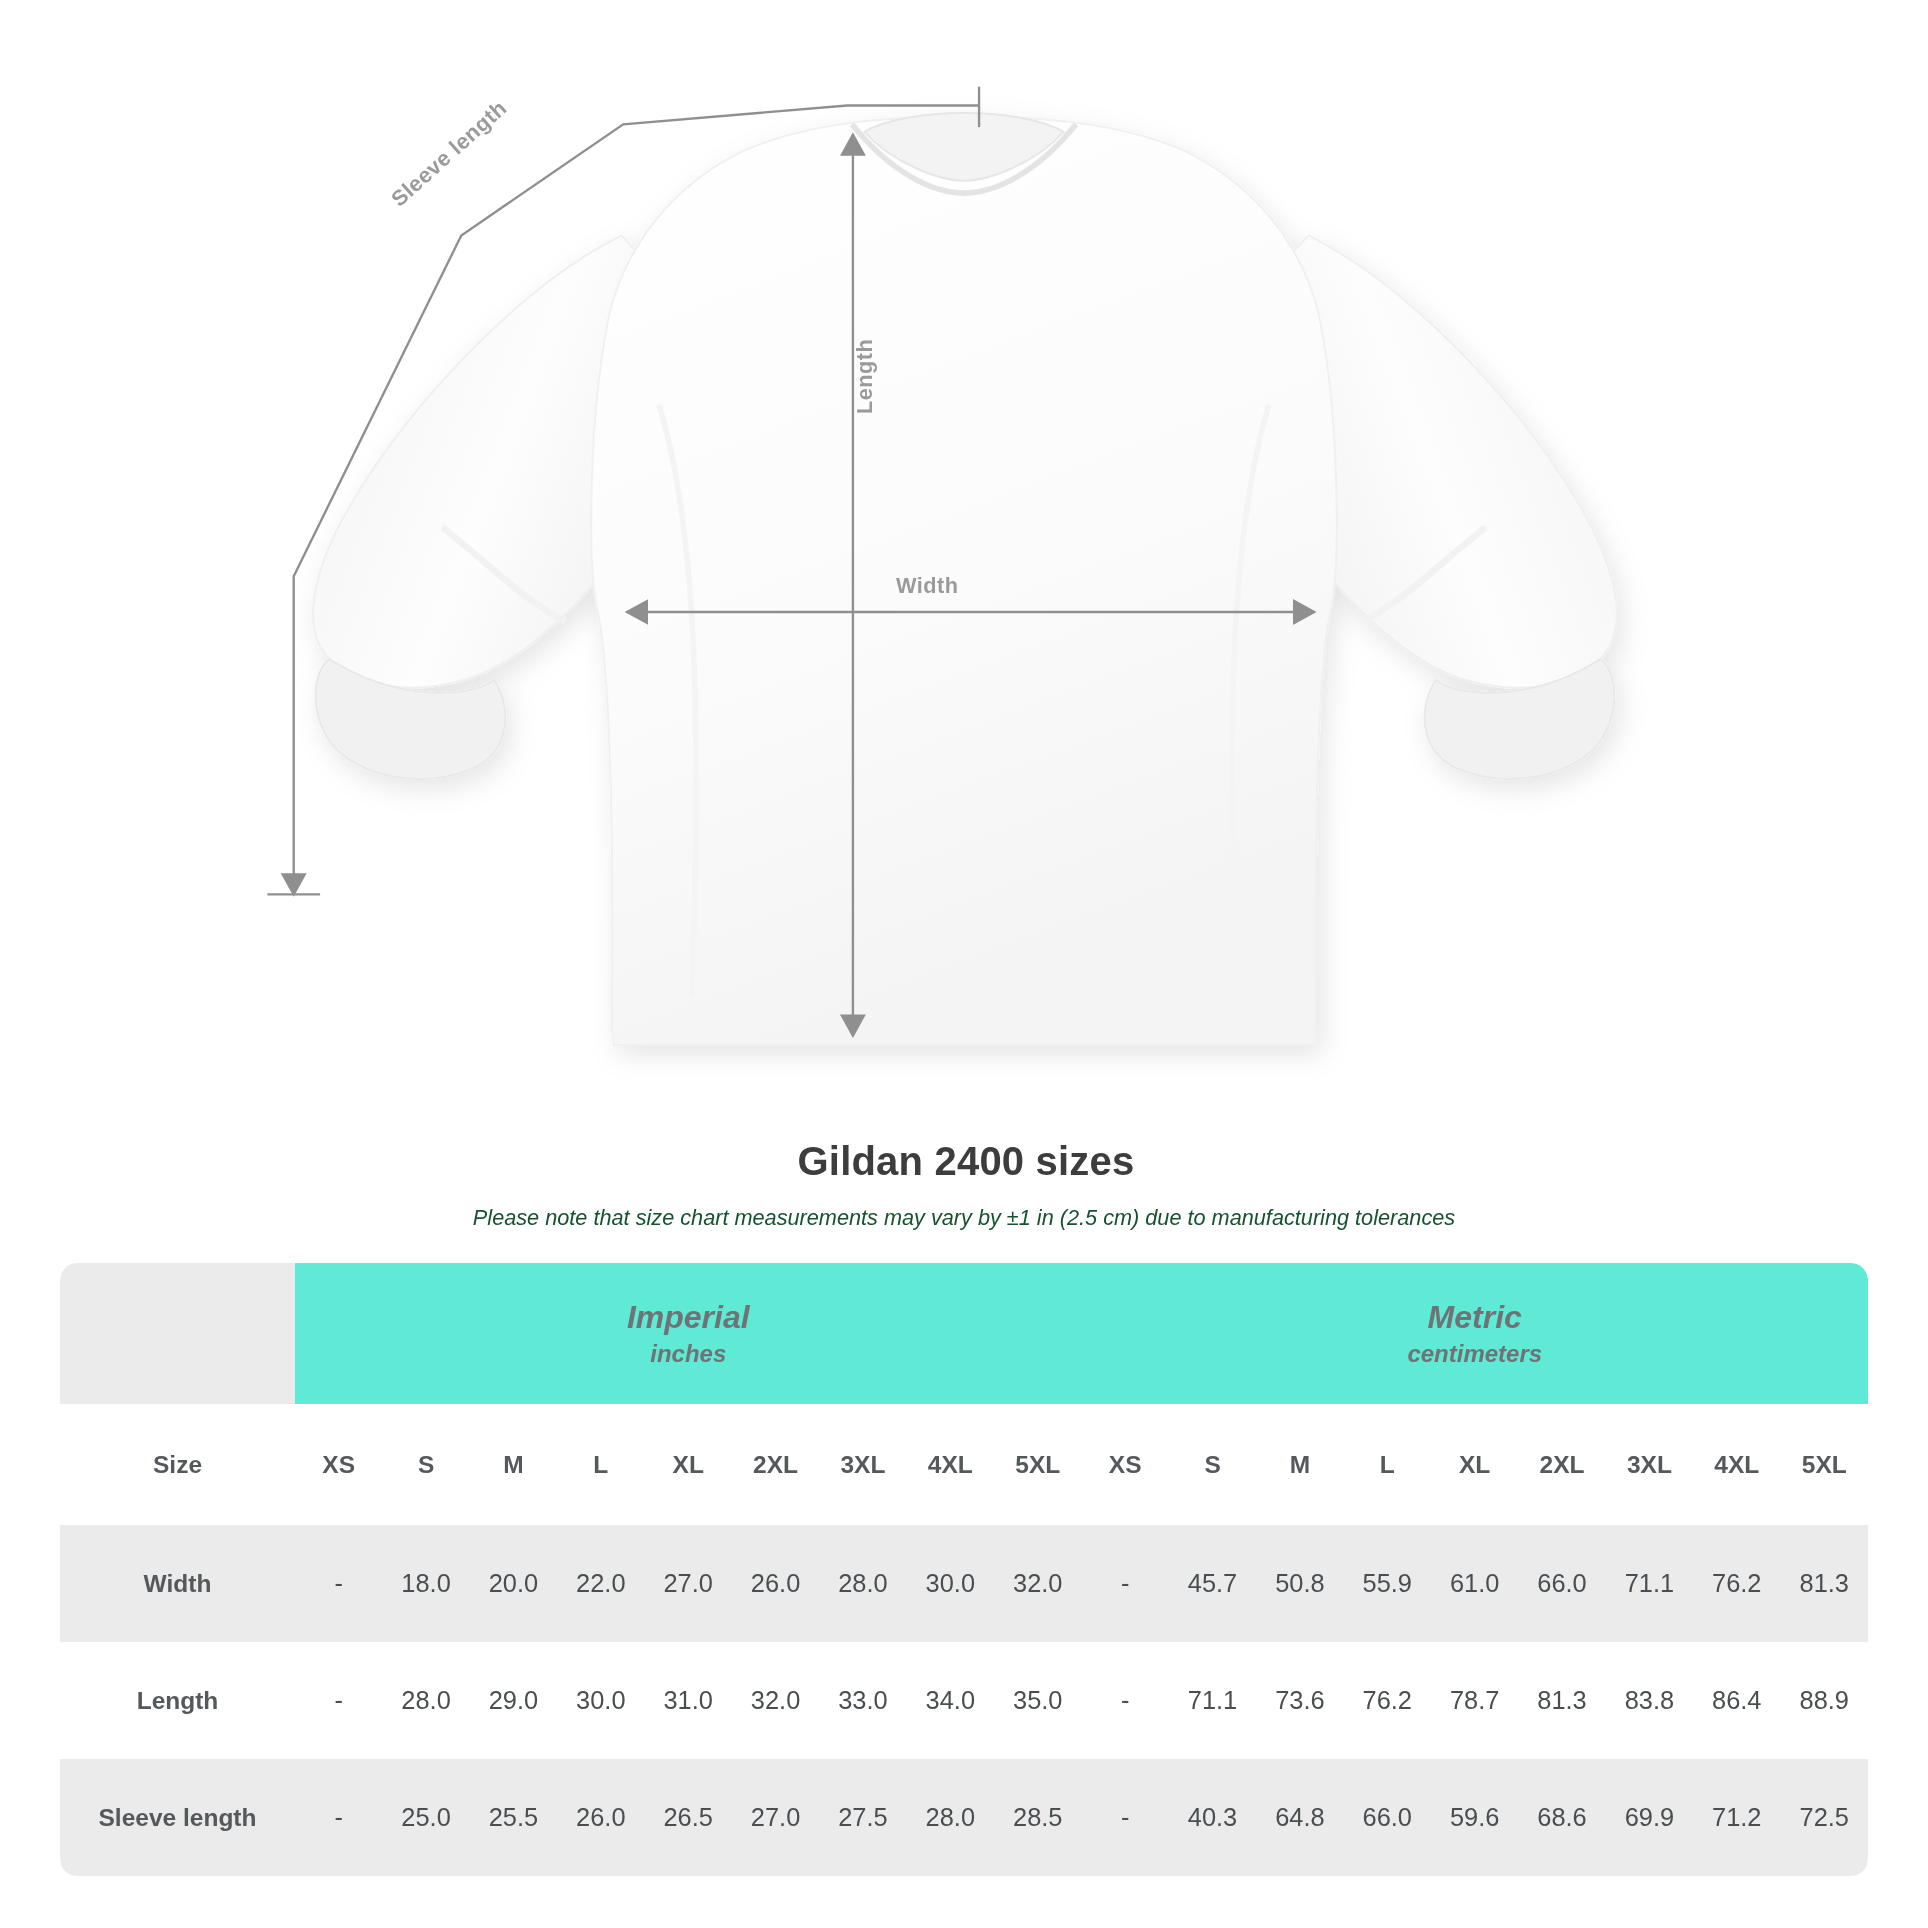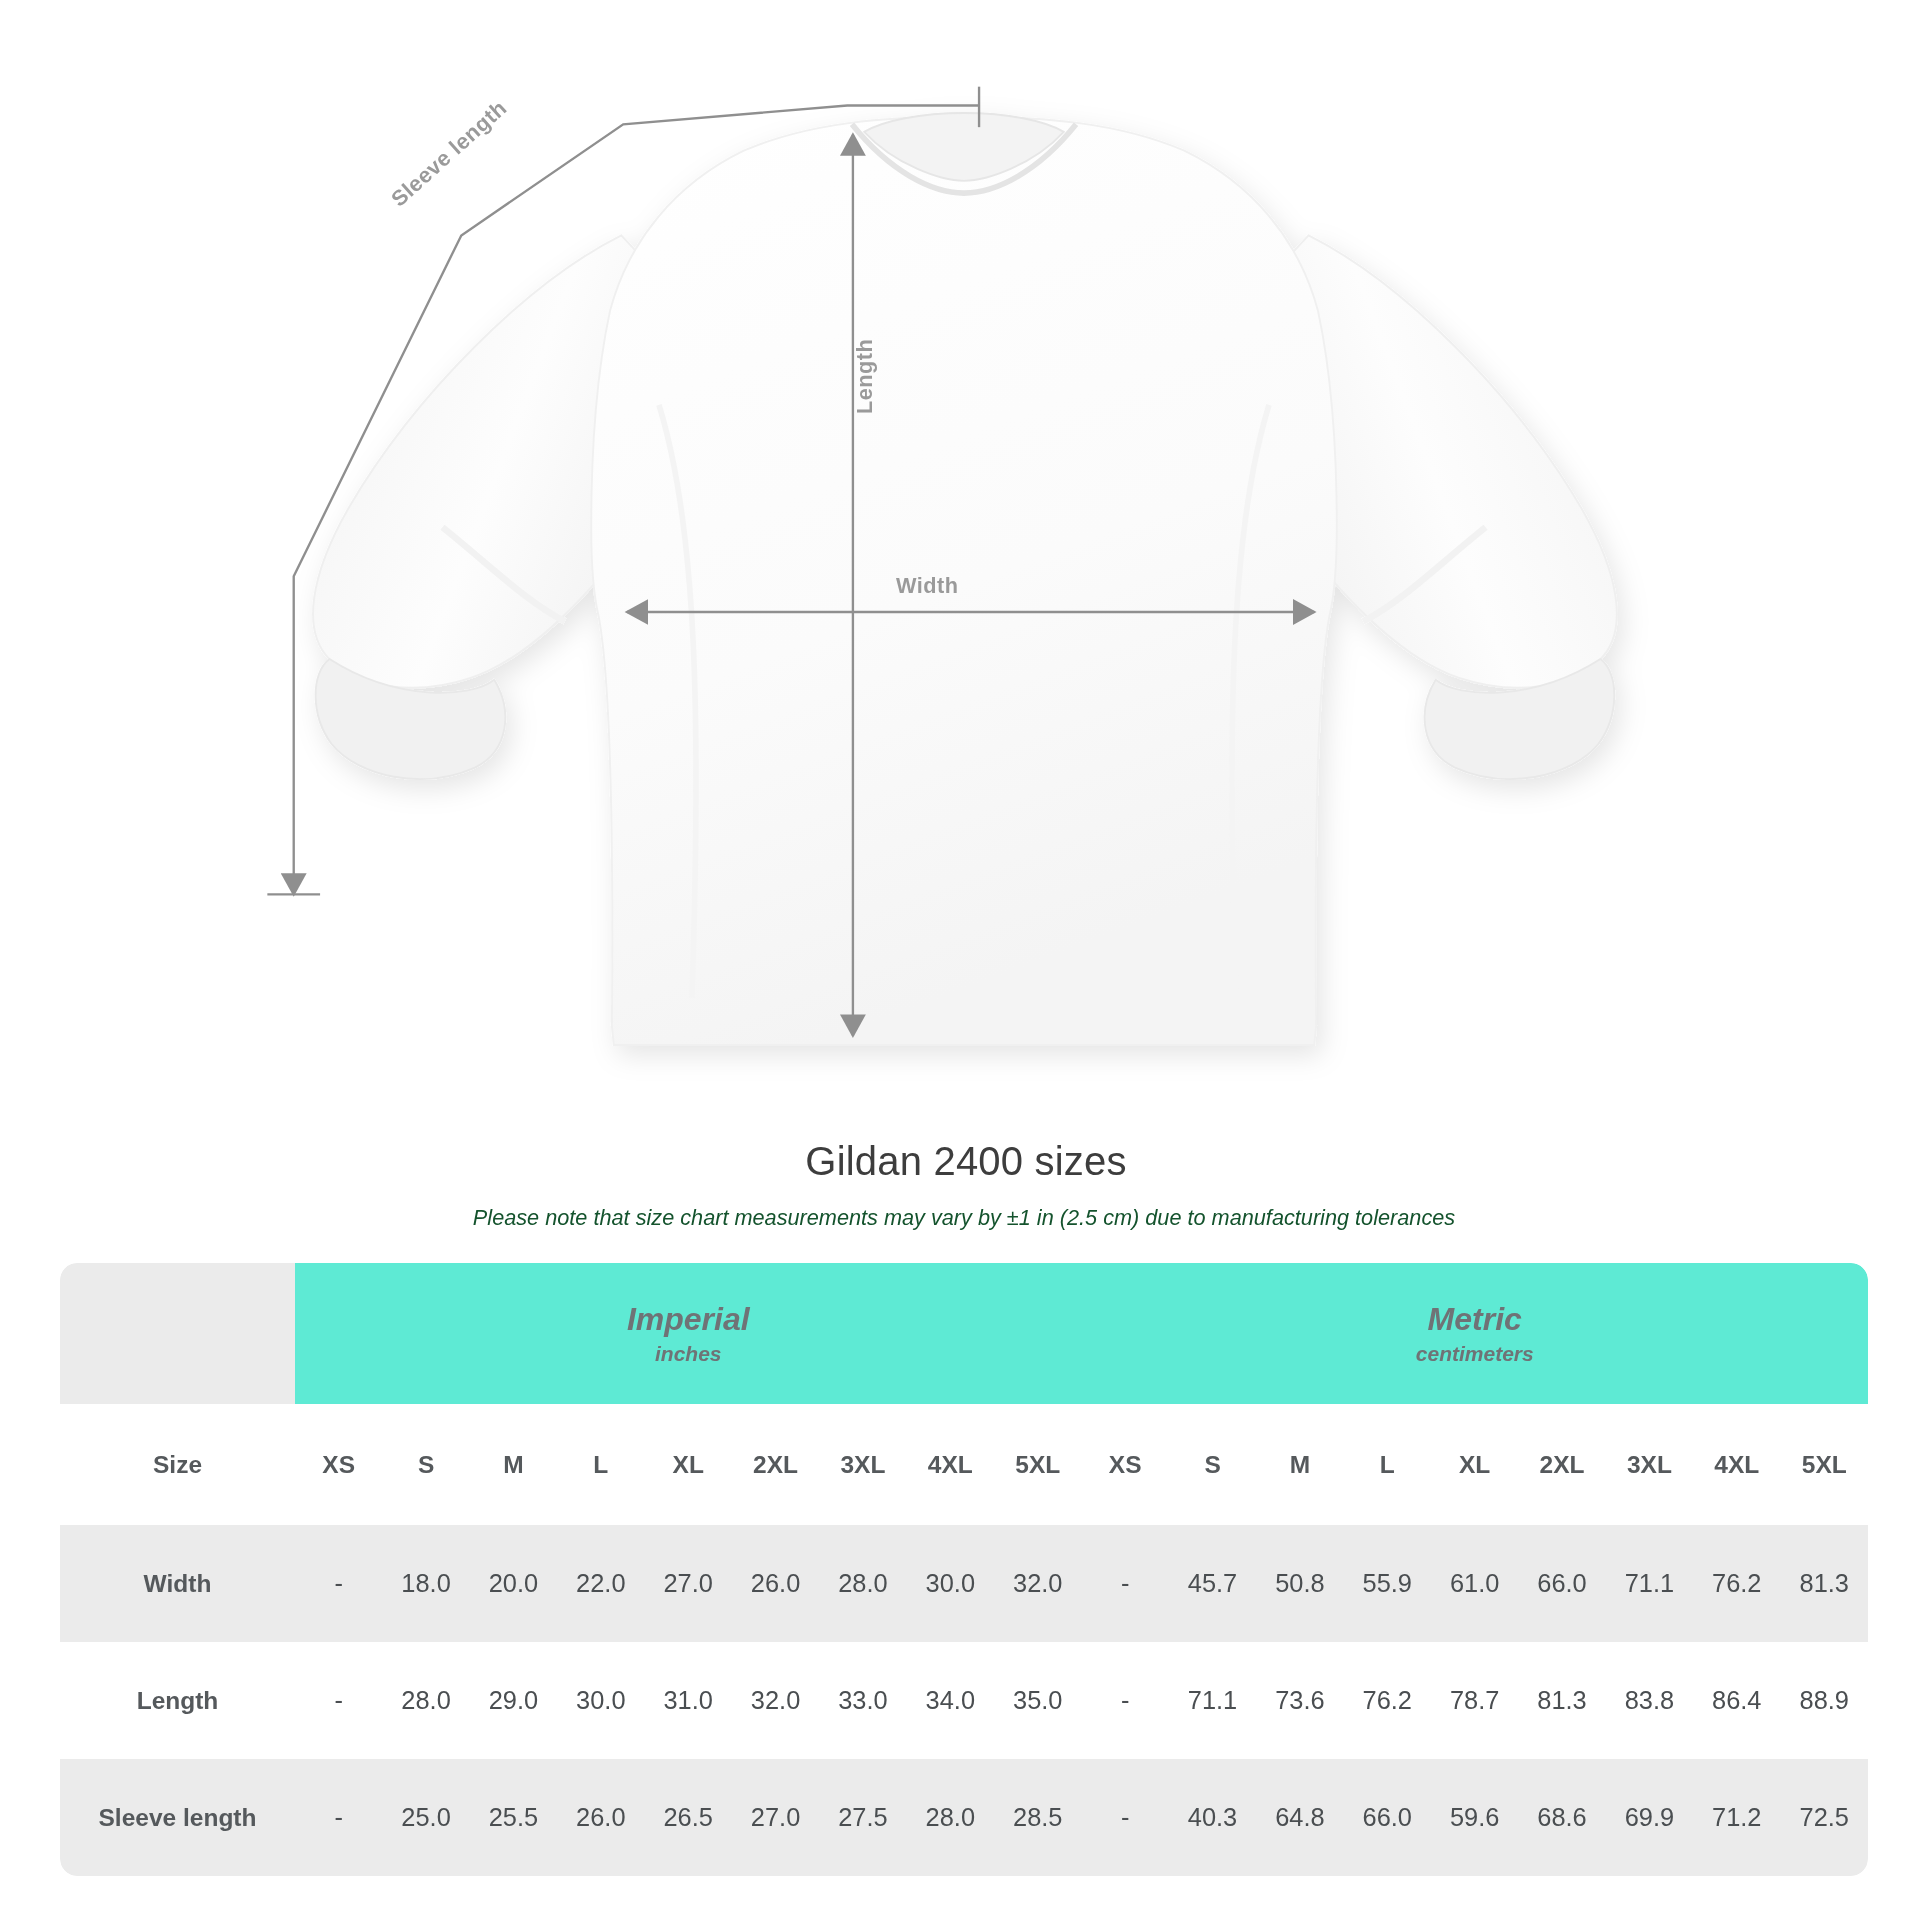--- a/index.html
+++ b/index.html
@@ -50,21 +50,21 @@
     transform-origin: left top;
   }
 
   
   .heading-block {
     text-align: center;
     margin-top: 28px;
   }
   .chart-title {
     font-size: 40px;
-    font-weight: normal;
+    font-weight: bold;
     color: #3d3d3d;
     margin: 0 0 21px 4px;
     letter-spacing: 0.2px;
   }
   .chart-note {
     font-size: 21.7px;
     font-style: italic;
     color: #14532d;
     margin: 0;
   }
@@ -92,21 +92,21 @@
     vertical-align: middle;
   }
   .unit-head .unit-name {
     font-size: 32px;
     font-style: italic;
     font-weight: bold;
     color: #6f7376;
     line-height: 1.25;
   }
   .unit-head .unit-sub {
-    font-size: 21px;
+    font-size: 24px;
     font-style: italic;
     color: #6f7376;
     line-height: 1.4;
   }
   .corner-cell {
     background: #ebebeb;
   }
   .row-header {
     background: #ebebeb;
     font-size: 24.5px;

